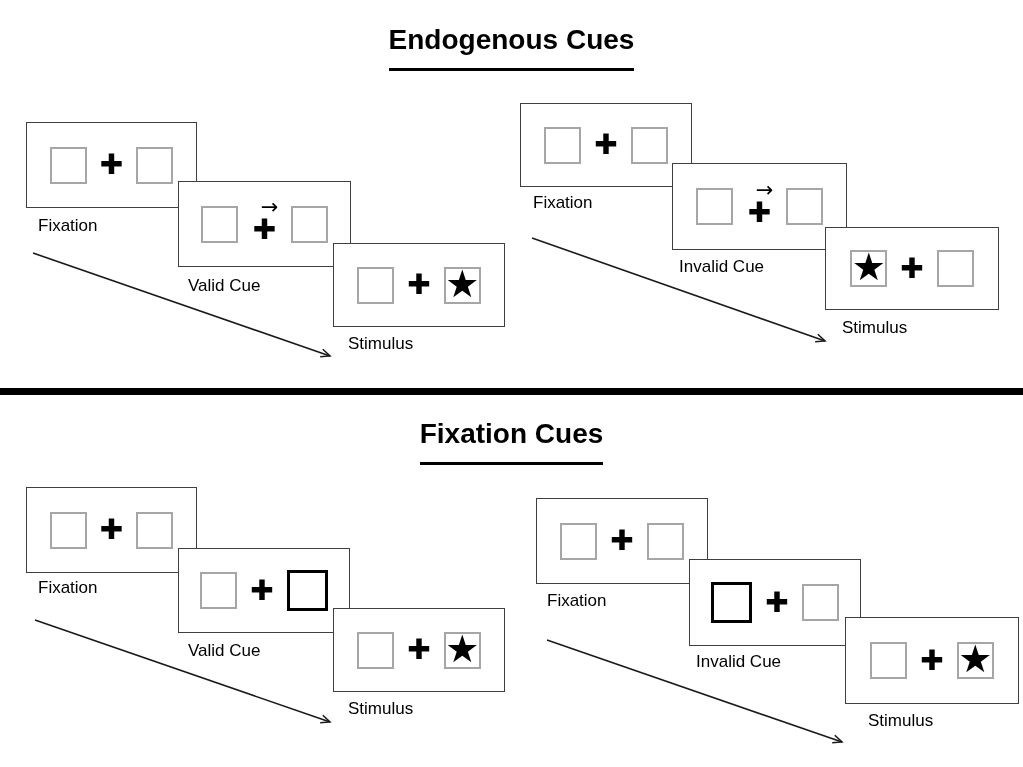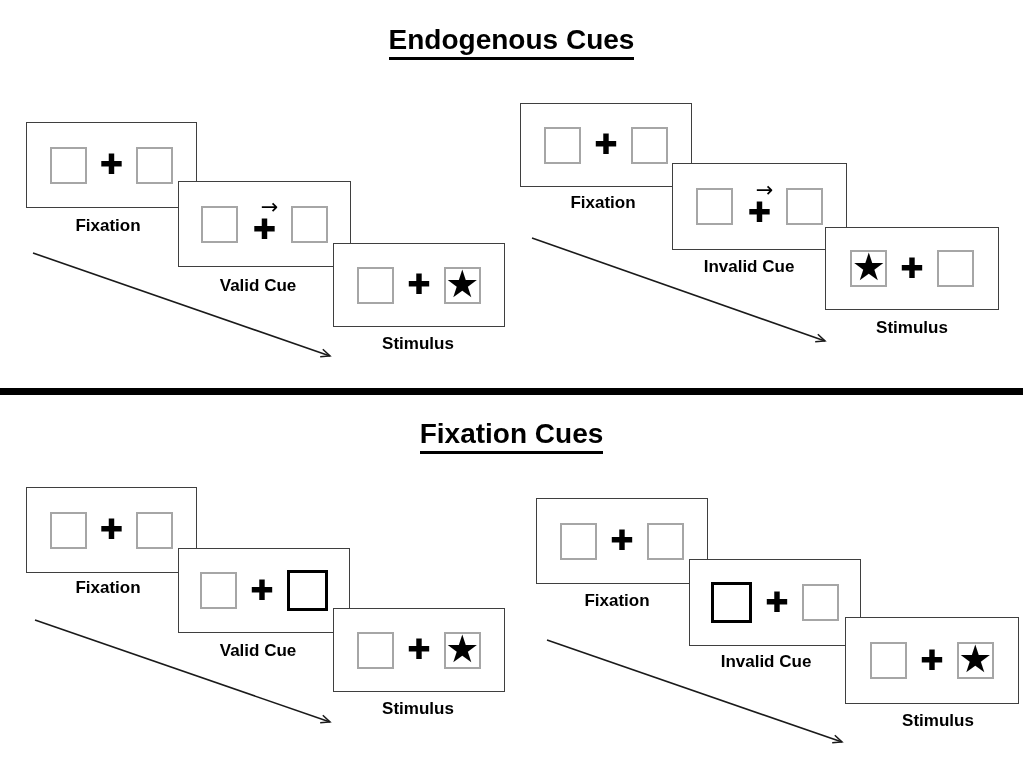--- a/index.html
+++ b/index.html
@@ -1,30 +1,30 @@
 <!DOCTYPE html>
 <html><head>
 <meta charset="utf-8">
 <style>
   html,body{margin:0;padding:0;background:#fff;}
   #canvas{position:relative;width:1023px;height:767px;background:#ffffff;overflow:hidden;
           font-family:"Liberation Sans",sans-serif;}
   .title{position:absolute;left:0;width:1023px;text-align:center;font-size:28px;font-weight:bold;color:#000;}
-  .title span{display:inline-block;border-bottom:3px solid #000;padding-bottom:1px;}
+  .title span{display:inline-block;border-bottom:3px solid #000;padding-bottom:12px;}
   .divider{position:absolute;left:0;top:388px;width:1023px;height:7px;background:#000;}
   .panel{position:absolute;background:#fff;border:1px solid #3f3f3f;display:flex;align-items:center;justify-content:center;gap:13px;}
   .z1{z-index:1}.z2{z-index:2}.z3{z-index:3}
   .sq{width:37px;height:37px;border:2px solid #a6a6a6;background:#fff;box-sizing:border-box;
       display:flex;align-items:center;justify-content:center;flex:0 0 auto;}
   .sq.thick{width:41px;height:41px;border:3px solid #000;}
   .cross{font-family:"DejaVu Sans","Liberation Sans",sans-serif;font-size:28px;line-height:1;color:#000;flex:0 0 auto;}
   .cuecol{display:flex;flex-direction:column;align-items:center;flex:0 0 auto;margin-top:-4px;}
   .cuearrow{font-family:"DejaVu Sans","Liberation Sans",sans-serif;font-size:21px;line-height:14px;color:#000;margin-left:10px;margin-bottom:2px;}
   .star{font-family:"DejaVu Sans","Liberation Sans",sans-serif;font-size:38px;line-height:1;color:#000;padding-bottom:3px;}
-  .lbl{position:absolute;width:140px;text-align:center;font-size:17px;font-weight:bold;color:#000;z-index:4;}
+  .lbl{position:absolute;width:140px;text-align:left;font-size:17px;font-weight:normal;color:#000;z-index:4;}
   svg.arrows{position:absolute;left:0;top:0;z-index:0;}
 </style>
 </head>
 <body>
 
 <div id="canvas">
 
   <svg class="arrows" width="1023" height="767" viewBox="0 0 1023 767">
     <defs>
       <marker id="ah" markerWidth="14" markerHeight="12" refX="10" refY="5" orient="auto" markerUnits="userSpaceOnUse">

